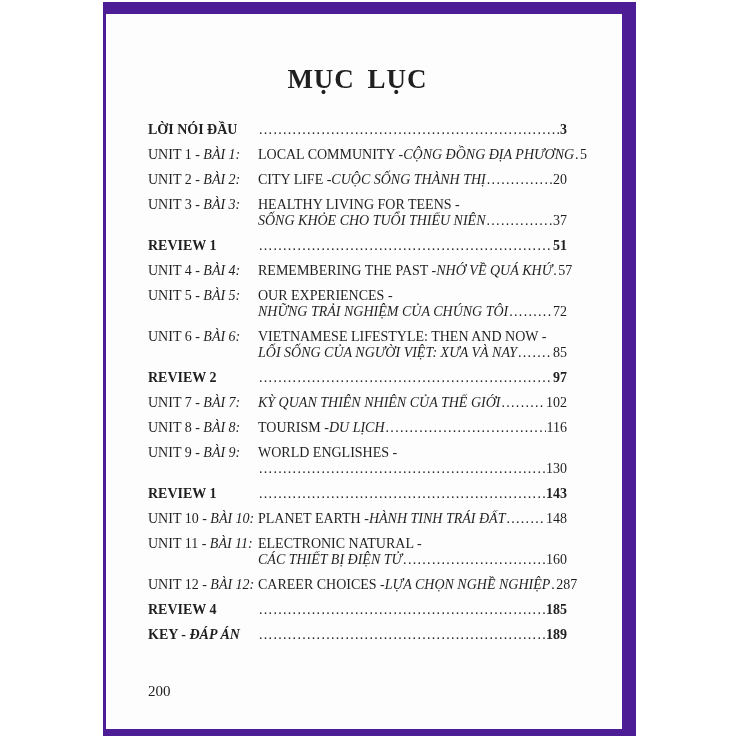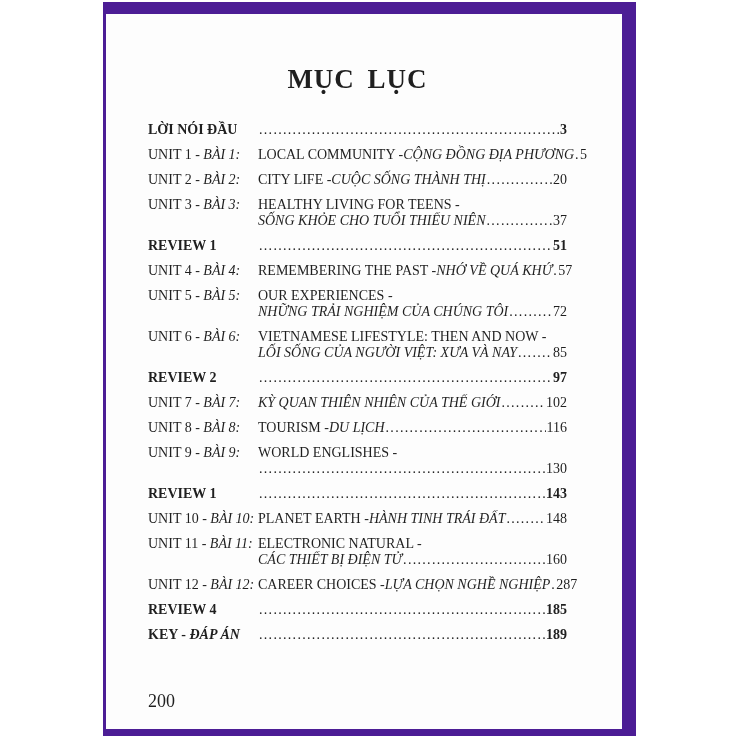--- a/index.html
+++ b/index.html
@@ -29,21 +29,21 @@
   .row.section .label { font-weight:bold; }
   .row.section .pg { font-weight:bold; }
   .it { font-style:italic; }
   .body { flex:1 1 auto; min-width:0; }
   .line { display:flex; align-items:baseline; white-space:nowrap; line-height:16px; }
   .dots {
     flex:1 1 0; min-width:4px; overflow:hidden;
     letter-spacing:1.3px; margin:0 1px;
   }
   .pg { flex:0 0 auto; }
-  .footer-num { position:absolute; left:42px; bottom:17px; font-size:18px; }
+  .footer-num { position:absolute; left:42px; bottom:29px; font-size:15px; }
 </style>
 </head>
 <body>
 
 <div class="page-frame">
   <div class="page">
     <h1 class="title">MỤC LỤC</h1>
     <div class="toc">
         <div class="row section">
           <span class="label"><span>LỜI NÓI ĐẦU</span></span>

